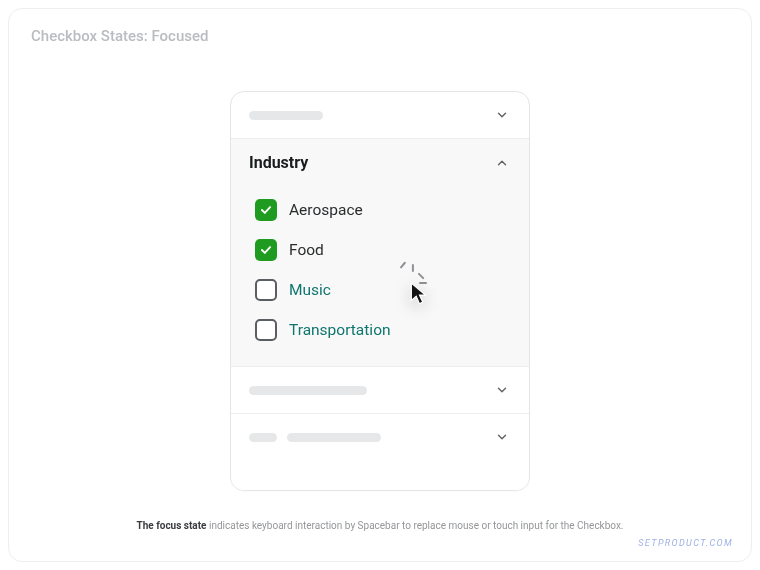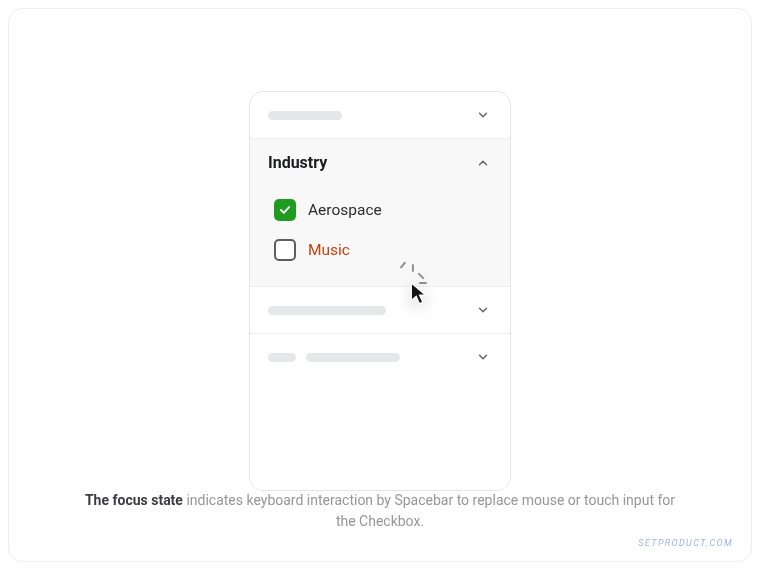--- a/index.html
+++ b/index.html
@@ -24,21 +24,21 @@
 .header {
   color: #b9bcc0;
   font-size: 15px;
   font-weight: 500;
 }
 .panel {
   position: absolute;
   top: 82px;
   left: 50%;
   transform: translateX(-50%);
-  width: 262px;
+  width: 300px;
   height: 400px;
   background: #fff;
   border: 1px solid #e4e5e8;
   border-radius: 14px;
   overflow: hidden;
   box-shadow: 0 1px 2px rgba(0,0,0,0.02);
 }
 .section {
   border-bottom: 1px solid #eceded;
 }
@@ -102,21 +102,21 @@
   top: -5px; left: -5px; right: -5px; bottom: -5px;
   background: #bfeabd;
   border-radius: 9px;
   z-index: -1;
 }
 .checkbox.checked svg { stroke: #fff; }
 .option-label {
   font-size: 15.5px;
   color: #2a2c2e;
 }
-.option-label.muted { color: #c2410c; }
+.option-label.muted { color: #0f766e; }
 .skel-group {
   display: flex;
   align-items: center;
   gap: 10px;
 }
 .skel-sm {
   width: 28px; height: 9px;
   background: #e6e7e9; border-radius: 5px;
 }
 .skel-md {
@@ -127,21 +127,21 @@
   width: 118px; height: 9px;
   background: #e6e7e9; border-radius: 5px;
 }
 .caption {
   position: absolute;
   bottom: 28px;
   left: 50%;
   transform: translateX(-50%);
   width: 600px;
   text-align: center;
-  font-size: 14px;
+  font-size: 10px;
   line-height: 1.55;
   color: #949699;
 }
 .caption .bold {
   color: #3a3c3f;
   font-weight: 700;
 }
 .watermark {
   position: absolute;
   bottom: 13px;
@@ -181,20 +181,21 @@
   left:0; right:0; bottom:0;
   height: 50px;
   background: linear-gradient(to bottom, rgba(255,255,255,0), #fff);
   pointer-events:none;
 }
 </style>
 </head>
 <body>
 
 <div class="card">
+  <div class="header">Checkbox States: Focused</div>
 
   <div class="panel">
     <div class="section">
       <div class="section-header collapsed">
         <div class="skel"></div>
         <div class="chev">
           <svg width="14" height="14" viewBox="0 0 24 24" fill="none" stroke-width="2.4" stroke-linecap="round" stroke-linejoin="round">
               <polyline points="6 9 12 15 18 9"></polyline>
             </svg>
         </div>
@@ -214,27 +215,39 @@
 
         <div class="option">
           <div class="checkbox checked">
             <svg width="14" height="14" viewBox="0 0 24 24" fill="none" stroke-width="3.2" stroke-linecap="round" stroke-linejoin="round">
                 <polyline points="5 12 10 17 19 7"></polyline>
               </svg>
           </div>
           <span class="option-label">Aerospace</span>
         </div>
 
+        <div class="option">
+          <div class="checkbox checked">
+            <svg width="14" height="14" viewBox="0 0 24 24" fill="none" stroke-width="3.2" stroke-linecap="round" stroke-linejoin="round">
+                <polyline points="5 12 10 17 19 7"></polyline>
+              </svg>
+          </div>
+          <span class="option-label">Food</span>
+        </div>
 
 
         <div class="option">
           <div class="checkbox unchecked"></div>
           <span class="option-label muted">Music</span>
         </div>
 
+        <div class="option">
+          <div class="checkbox unchecked"></div>
+          <span class="option-label muted">Transportation</span>
+        </div>
 
       </div>
     </div>
 
     <div class="section">
       <div class="section-header collapsed">
         <div class="skel-lg"></div>
         <div class="chev">
           <svg width="14" height="14" viewBox="0 0 24 24" fill="none" stroke-width="2.4" stroke-linecap="round" stroke-linejoin="round">
               <polyline points="6 9 12 15 18 9"></polyline>

